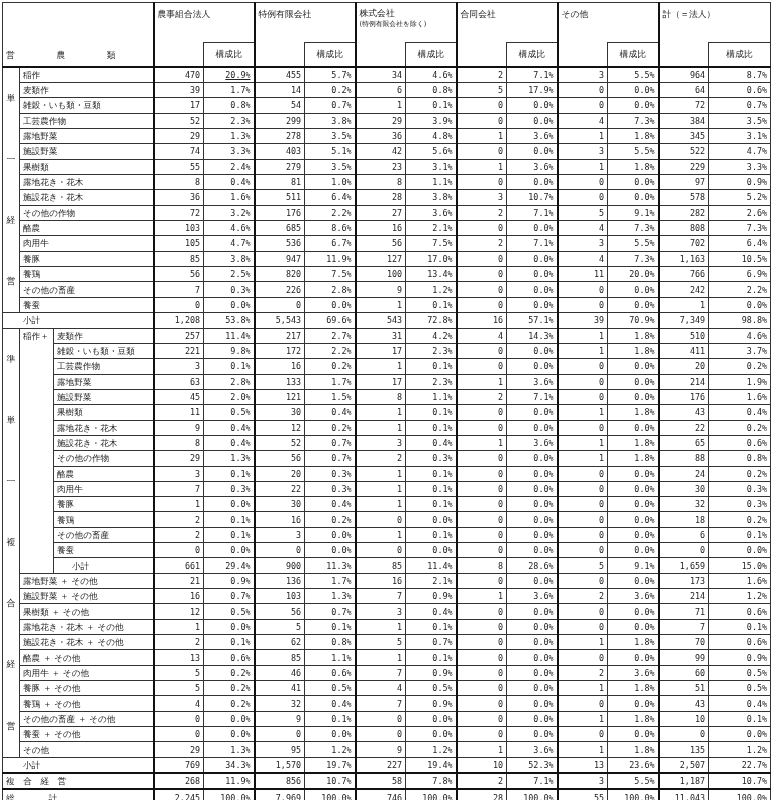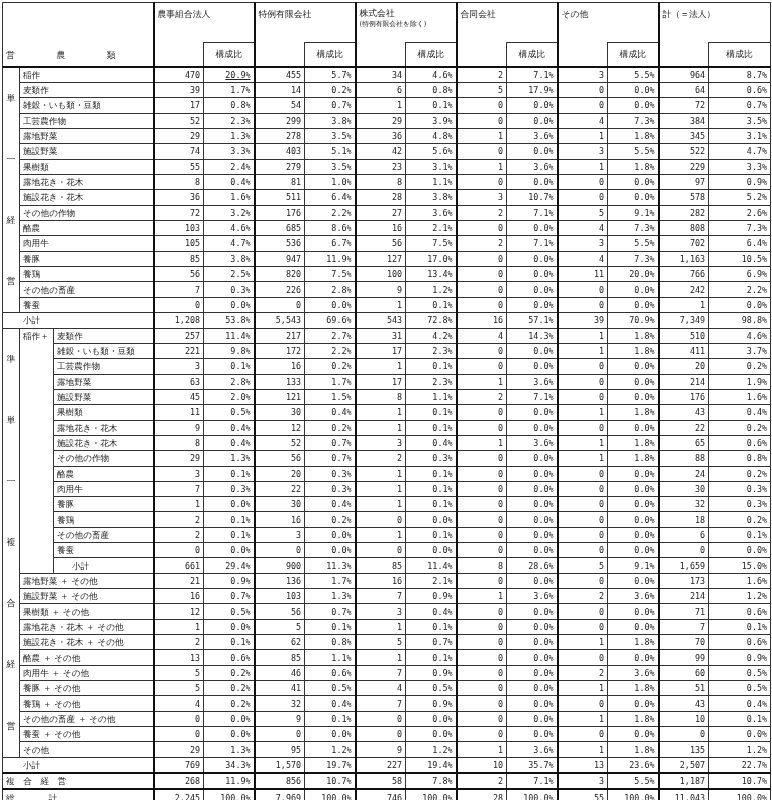--- a/index.html
+++ b/index.html
@@ -757,21 +757,21 @@
       </tr>
       <tr>
         <td colspan="3" class="subtot">小計</td>
         <td class="num thick-l">769</td>
         <td class="pct">34.3%</td>
         <td class="num thick-l">1,570</td>
         <td class="pct">19.7%</td>
         <td class="num thick-l">227</td>
         <td class="pct">19.4%</td>
         <td class="num thick-l">10</td>
-        <td class="pct">35.7%</td>
+        <td class="pct">52.3%</td>
         <td class="num thick-l">13</td>
         <td class="pct">23.6%</td>
         <td class="num thick-l">2,507</td>
         <td class="pct">22.7%</td>
       </tr>
       <tr class="thick-t">
         <td colspan="3" style="border-top:2px solid #111">複　合　経　営</td>
         <td class="num thick-l" style="border-top: 2px solid rgb(17, 17, 17);">268</td>
         <td class="pct" style="border-top: 2px solid rgb(17, 17, 17);">11.9%</td>
         <td class="num thick-l" style="border-top: 2px solid rgb(17, 17, 17);">856</td>

